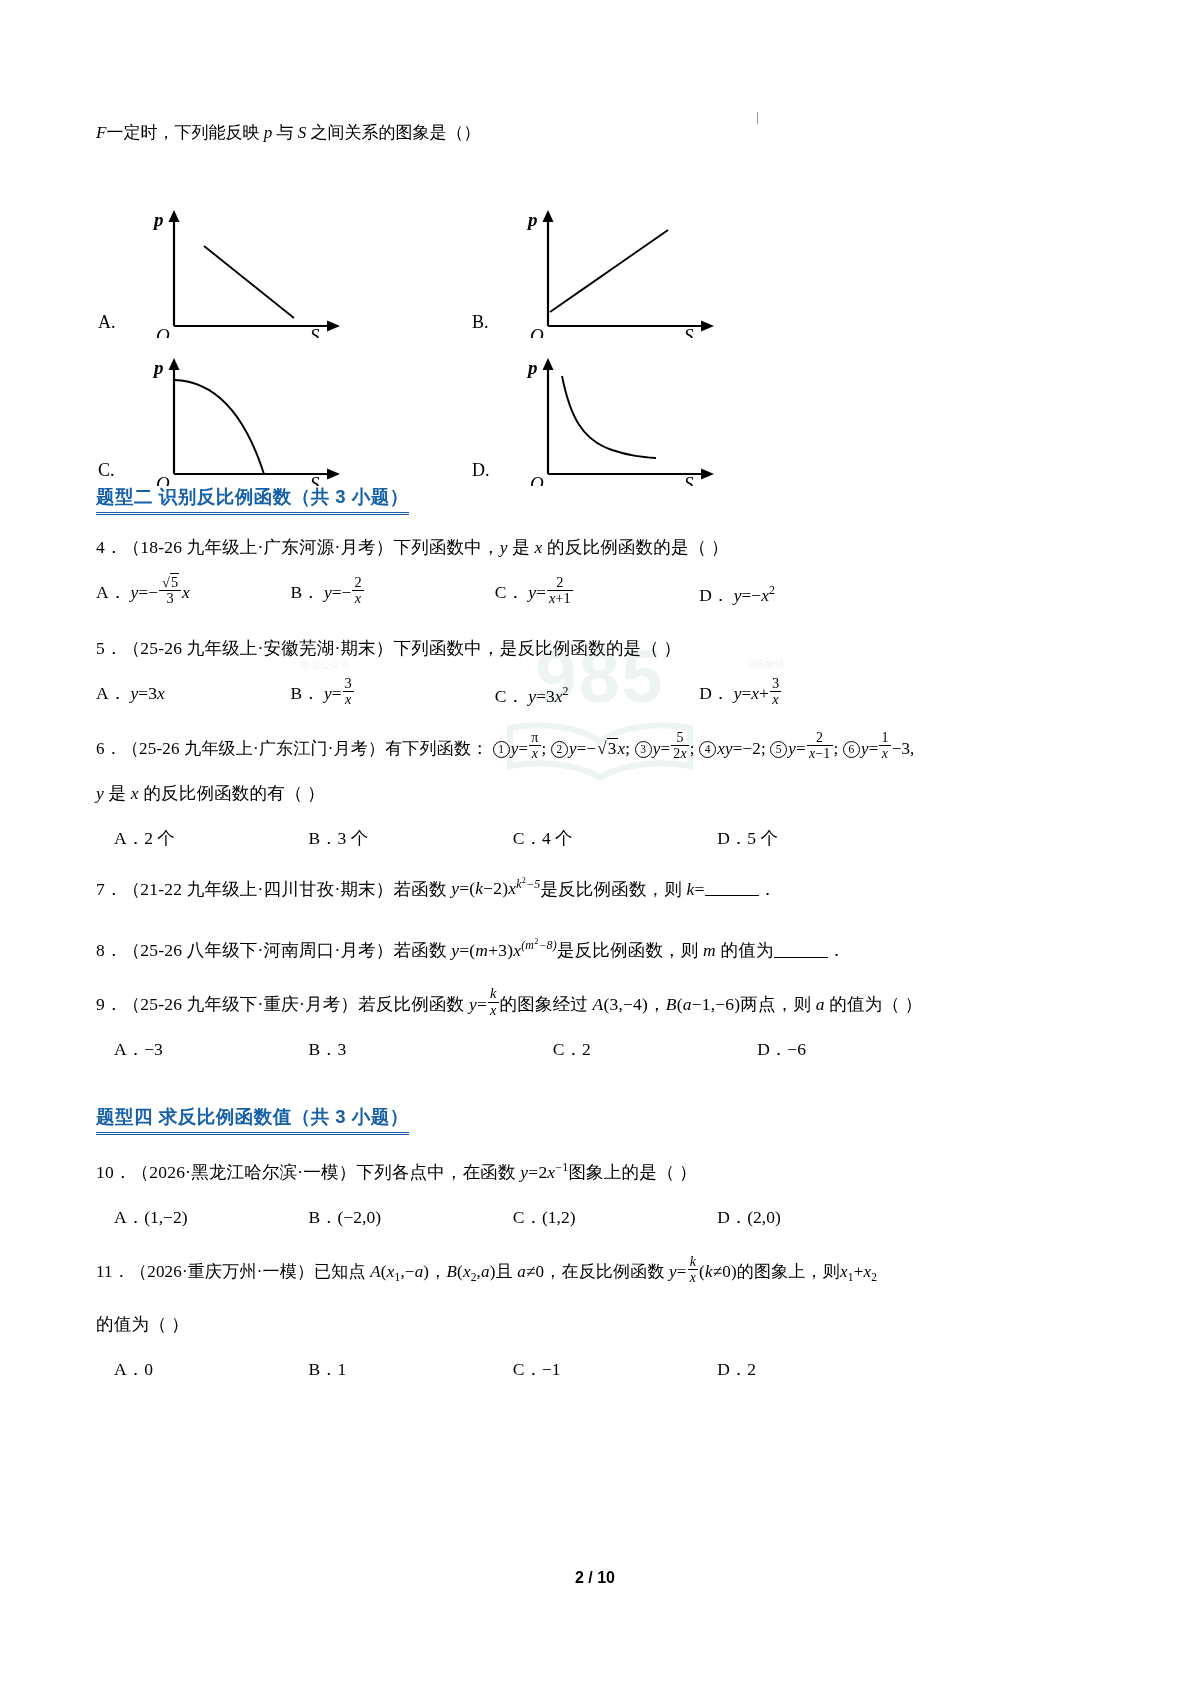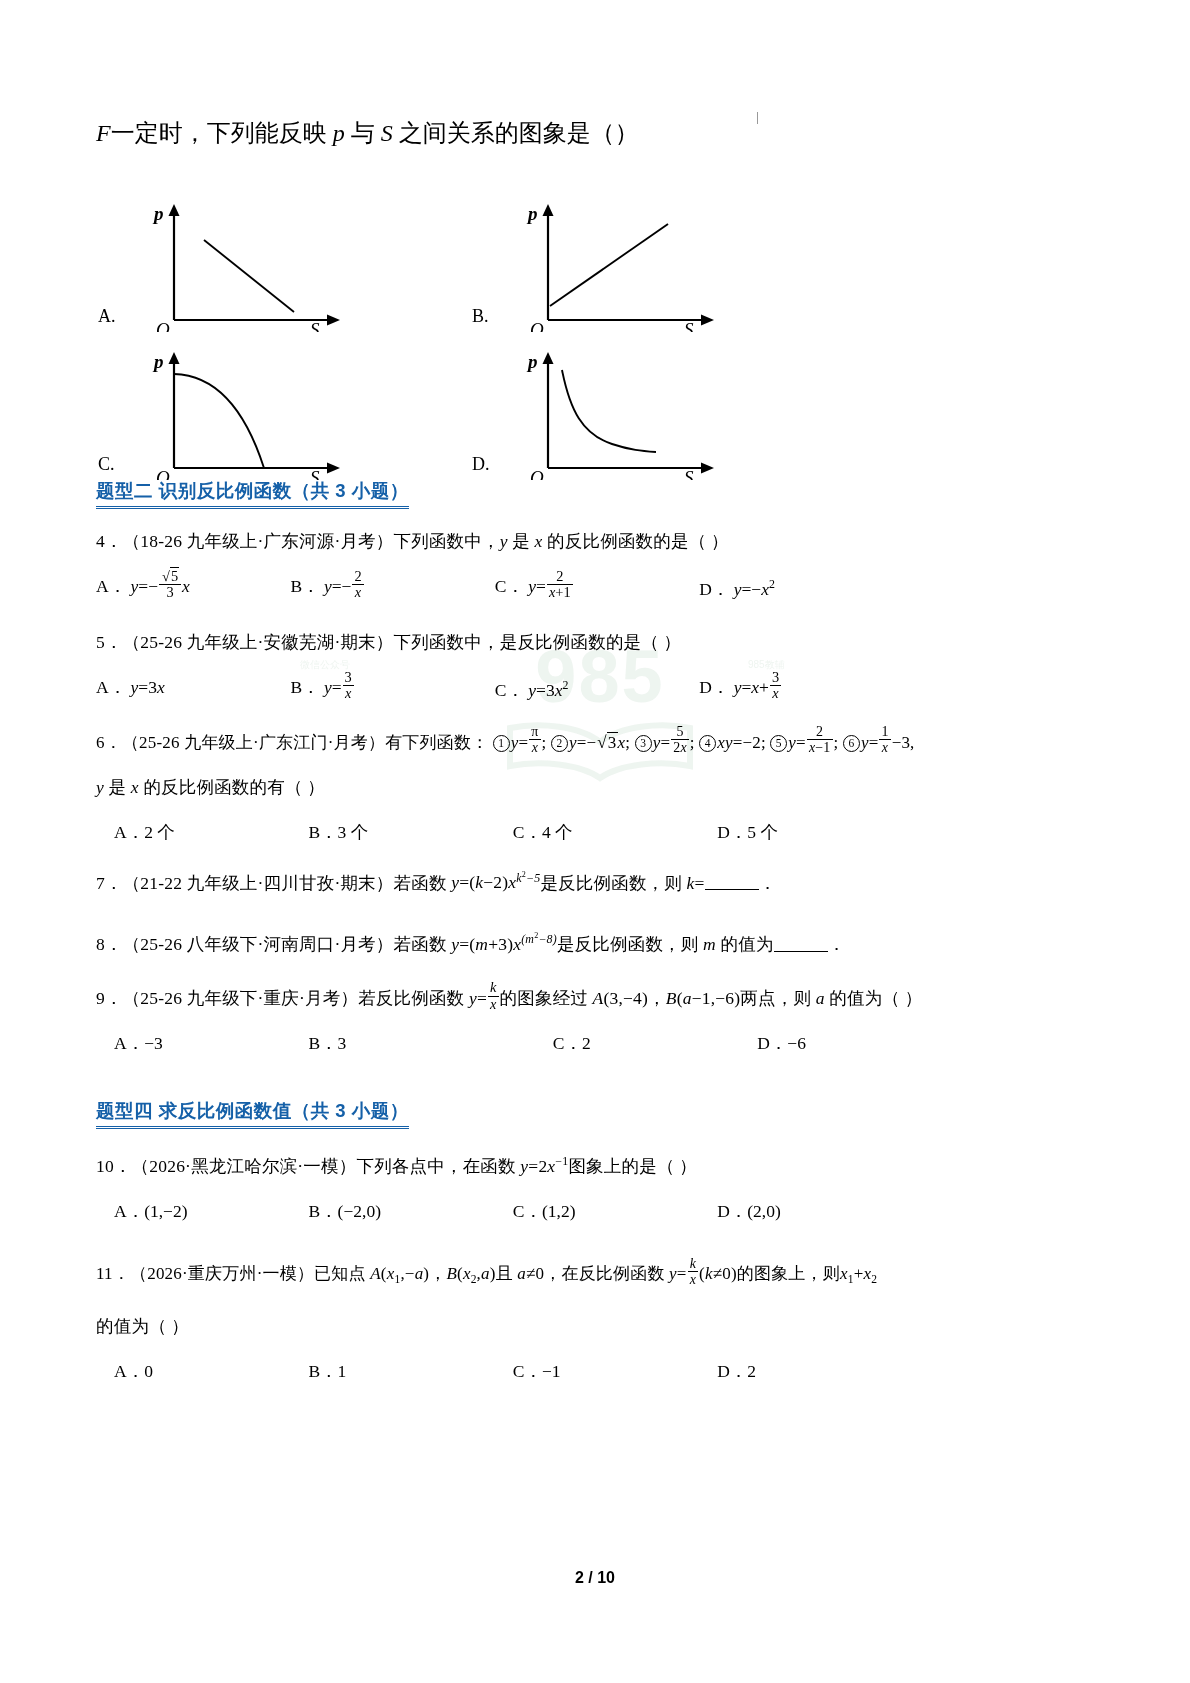--- a/index.html
+++ b/index.html
@@ -63,23 +63,23 @@
   
   .qline {
     position: relative;
     font-size: 17.5px;
     line-height: 40px;
     letter-spacing: 0.2px;
     white-space: nowrap;
     z-index: 2;
   }
   .intro {
-    font-size: 24px;
+    font-size: 17px;
     line-height: 30px;
-    margin-bottom: 8px;
+    margin-bottom: 14px;
   }
   i, .it {
     font-style: italic;
   }
   .qnum {
     font-style: normal;
   }
 
   
   .section-head {
@@ -428,21 +428,21 @@
         <span class="opt-label">B．</span><span>(−2,0)</span>
       </span>
       <span class="opt" style="width:200px;">
         <span class="opt-label">C．</span><span>(1,2)</span>
       </span>
       <span class="opt">
         <span class="opt-label">D．</span><span>(2,0)</span>
       </span>
     </div>
 
-    <div class="qline" style="margin-top:20px; font-size:17px;">
+    <div class="qline" style="margin-top:12px; font-size:17px;">
       <span class="qnum">11．</span><span>（2026·重庆万州·一模）</span><span>已知点</span>
       <span><i>A</i>(<i>x</i><sub class="sb">1</sub>,−<i>a</i>)</span><span>，</span><span><i>B</i>(<i>x</i><sub class="sb">2</sub>,<i>a</i>)</span><span>且</span>&nbsp;<span><i>a</i>≠0</span><span>，在反比例函数</span>
       <span><i>y</i>=<span class="frac"><span class="num"><i>k</i></span><span class="den"><i>x</i></span></span>(<i>k</i>≠0)</span><span>的图象上，则</span><span><i>x</i><sub class="sb">1</sub>+<i>x</i><sub class="sb">2</sub></span>
     </div>
 
     <div class="qline" style="margin-top:6px;">
       <span>的值为（    ）</span>
     </div>
 
     <div class="opts">

